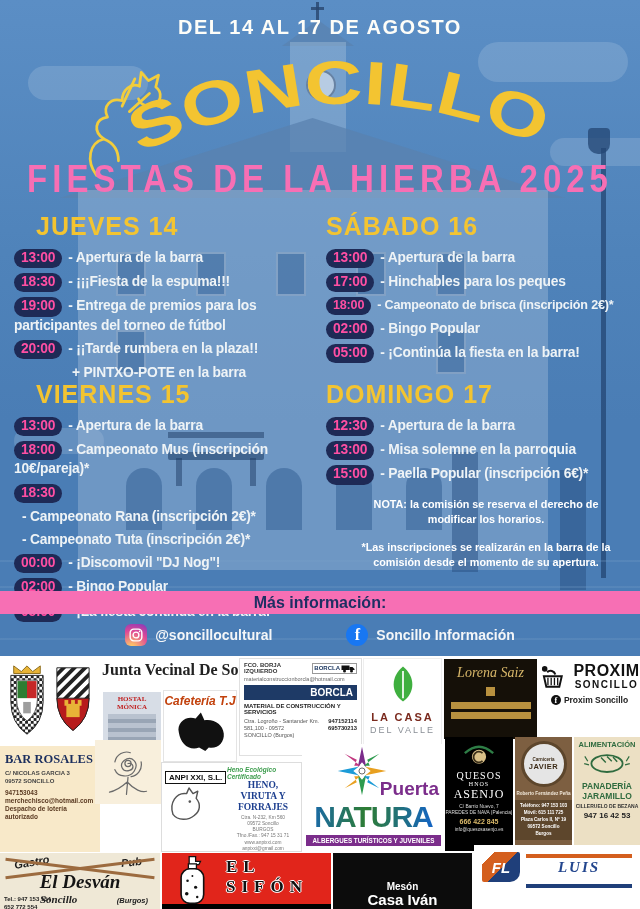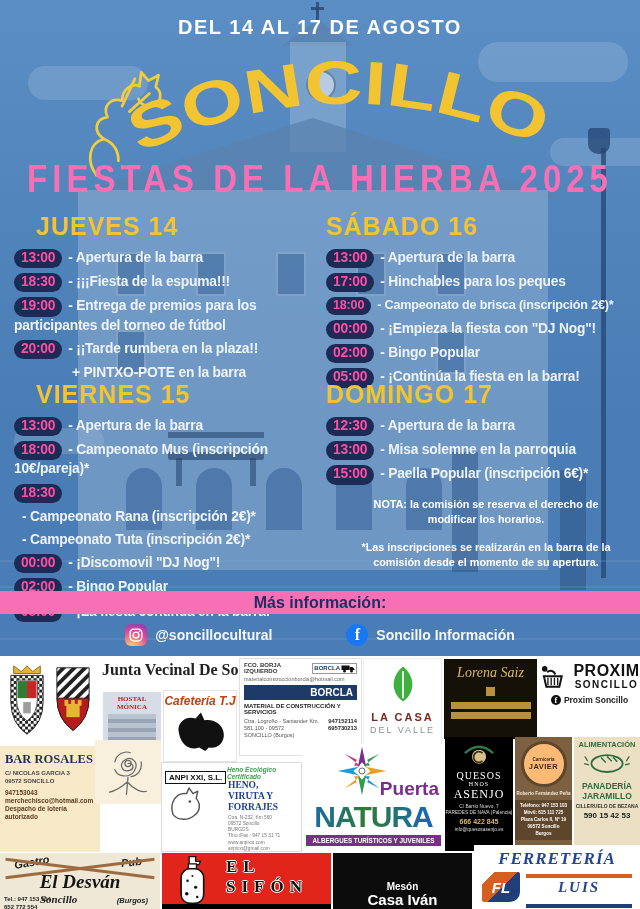--- a/index.html
+++ b/index.html
@@ -112,37 +112,37 @@
                  font-size:8px;display:flex;align-items:center;justify-content:center;}
   .barrosales{left:0;top:746px;width:100px;height:106px;background:#f8e9c9;padding:6px 5px;}
   .barrosales .nm{font-family:"Liberation Serif",serif;font-size:12.5px;font-weight:700;color:#1c2f5e;}
   .barrosales .a{font-size:6px;font-weight:700;color:#444;margin-top:3px;}
   .barrosales .c{font-size:6.5px;font-weight:700;color:#5a3a22;margin-top:4px;}
   .rose-card{left:95px;top:740px;width:66px;height:64px;background:#f8efdc;display:flex;align-items:center;justify-content:center;}
   .anpi{left:161px;top:762px;width:141px;height:90px;background:#fff;border:1px solid #ddd;padding:3px;}
   .anpi .box{display:inline-block;border:1.5px solid #111;font-size:8px;font-weight:800;color:#111;padding:1px 3px;}
   .anpi .left{float:left;width:62px;}
   .anpi .eco{font-size:6.5px;font-style:italic;color:#3f9e4f;font-weight:700;}
-  .anpi .right{float:right;width:70px;}
+  .anpi .right{float:right;width:70px;text-align:center;}
   .anpi .prod{font-family:"Liberation Serif",serif;font-size:9.5px;font-weight:700;color:#1d3f8f;line-height:1.15;}
   .anpi .sm{font-size:4.8px;color:#777;line-height:1.3;margin-top:2px;}
   .natura{left:302px;top:744px;width:143px;height:106px;background:#fff;text-align:center;}
   .natura .puerta{position:absolute;right:6px;top:34px;font-size:19px;font-weight:700;color:#7b2d8b;}
   .natura .big{position:absolute;left:0;top:56px;width:143px;font-size:30px;font-weight:800;letter-spacing:-1px;
         background:linear-gradient(90deg,#1565c0,#2e7d32 45%,#1565c0 90%);-webkit-background-clip:text;background-clip:text;color:transparent;}
   .natura .band{position:absolute;left:4px;bottom:4px;width:135px;background:#7b2d8b;color:#fff;
         font-size:6.3px;font-weight:800;padding:2px 0;}
   .quesos{left:445px;top:737px;width:68px;height:114px;background:#000000;color:#fff;text-align:center;padding-top:2px;}
   .quesos .l1{font-family:"Liberation Serif",serif;font-size:10px;letter-spacing:1px;margin-top:1px;}
   .quesos .l2{font-family:"Liberation Serif",serif;font-size:6px;letter-spacing:1px;}
   .quesos .l3{font-family:"Liberation Serif",serif;font-size:12px;letter-spacing:1px;}
   .quesos .sm{font-size:4.8px;color:#ddd;margin-top:2px;}
   .quesos .ph{font-size:7px;font-weight:800;color:#d9b86a;margin-top:2px;}
   .carniceria{left:515px;top:737px;width:57px;height:116px;background:#7d5f41;text-align:center;padding-top:4px;}
-  .badge{width:40px;height:40px;border-radius:50%;background:#fdba74;border:3px solid #5d462c;margin:0 auto;
+  .badge{width:40px;height:40px;border-radius:50%;background:#e5e5e5;border:3px solid #5d462c;margin:0 auto;
          display:flex;flex-direction:column;align-items:center;justify-content:center;text-align:right;}
   .badge .b1{font-size:4.5px;font-weight:700;color:#3b2a16;}
   .badge .b2{font-size:7.5px;font-weight:800;color:#3b2a16;letter-spacing:0.5px;}
   .carniceria .own{font-size:4.6px;color:#f0e6d8;font-weight:700;margin-top:4px;}
   .carniceria .info{background:#5d462c;color:#fff;font-size:4.6px;font-weight:700;line-height:1.5;margin-top:4px;padding:3px 1px;}
   .panaderia{left:574px;top:737px;width:66px;height:114px;background:#ece0c4;text-align:center;padding-top:3px;}
   .panaderia .hd{font-size:7.5px;font-weight:800;color:#2f6b3f;}
   .panaderia .l{font-size:8.5px;font-weight:800;color:#2f6b3f;line-height:1.2;}
   .panaderia .tw{font-size:5px;font-weight:700;color:#333;margin-top:2px;}
   .panaderia .ph{font-size:8px;font-weight:800;color:#222;margin-top:2px;}
@@ -264,21 +264,20 @@
     <p class="event"><span class="time">00:00</span><span>- ¡Discomovil "DJ Nog"!</span></p>
     <p class="event"><span class="time">02:00</span><span>- Bingo Popular</span></p>
     <p class="event"><span class="time">05:00</span><span>- ¡La fiesta continúa en la barra!</span></p>
   </div>
 
   <div class="day" style="left:326px;top:212px;width:314px;">
     <h2>SÁBADO 16</h2>
     <p class="event"><span class="time">13:00</span><span>- Apertura de la barra</span></p>
     <p class="event"><span class="time">17:00</span><span>- Hinchables para los peques</span></p>
     <p class="event tight"><span class="time">18:00</span><span>- Campeonato de brisca (inscripción 2€)*</span></p>
-    <p class="event"><span class="time">00:00</span><span>- ¡Empieza la fiesta con "DJ Nog"!</span></p>
     <p class="event"><span class="time">02:00</span><span>- Bingo Popular</span></p>
     <p class="event"><span class="time">05:00</span><span>- ¡Continúa la fiesta en la barra!</span></p>
   </div>
 
   <div class="day" style="left:326px;top:380px;width:314px;">
     <h2>DOMINGO 17</h2>
     <p class="event"><span class="time">12:30</span><span>- Apertura de la barra</span></p>
     <p class="event"><span class="time">13:00</span><span>- Misa solemne en la parroquia</span></p>
     <p class="event"><span class="time">15:00</span><span>- Paella Popular (inscripción 6€)*</span></p>
   </div>
@@ -527,21 +526,21 @@
   <div class="card panaderia">
     <div class="hd">ALIMENTACIÓN</div>
     <svg width="48" height="28" viewBox="0 0 80 46">
       <ellipse cx="40" cy="24" rx="26" ry="14" fill="none" stroke="#2f6b3f" stroke-width="3"></ellipse>
       <path d="M30,14 l8,8 M40,12 l8,8 M50,13 l7,8" stroke="#2f6b3f" stroke-width="2.4" fill="none"></path>
       <path d="M8,20 l-5,-8 M10,26 l-8,-2 M72,20 l5,-8 M70,26 l8,-2" stroke="#2f6b3f" stroke-width="2" fill="none"></path>
     </svg>
     <div class="l">PANADERÍA</div>
     <div class="l">JARAMILLO</div>
     <div class="tw">CILLERUELO DE BEZANA</div>
-    <div class="ph">590 15 42 53</div>
+    <div class="ph">947 16 42 53</div>
   </div>
 
   <div class="card desvan">
     <span class="gp g1">Gastro</span>
     <span class="gp g2">Pub</span>
     <div class="beam bm1"></div>
     <div class="beam bm2"></div>
     <div class="nm">El Desván</div>
     <div class="tel">
       <div>Tel.: 947 153 154</div>
@@ -573,21 +572,20 @@
     <div class="l2">Casa Iván</div>
     <div class="tg">RACIONES - HAMBURGUESAS - PICOTEO</div>
     <div class="ph">681 91 54 28</div>
     <div class="ad tinytxt">
       <div>Carretera Burgos-Santander Km63 - Cilleruelo de Bezana</div>
       <div>(Junto a la gasolinera AVIA)</div>
     </div>
   </div>
 
   <div class="card ferreteria">
-    <div class="l1">FERRETERÍA</div>
     <div class="fl-row">
       <div class="fl-emblem">FL</div>
       <div class="fl-stripes">
         <span class="l2">LUIS</span>
       </div>
     </div>
   </div>
 
 </div>
 

